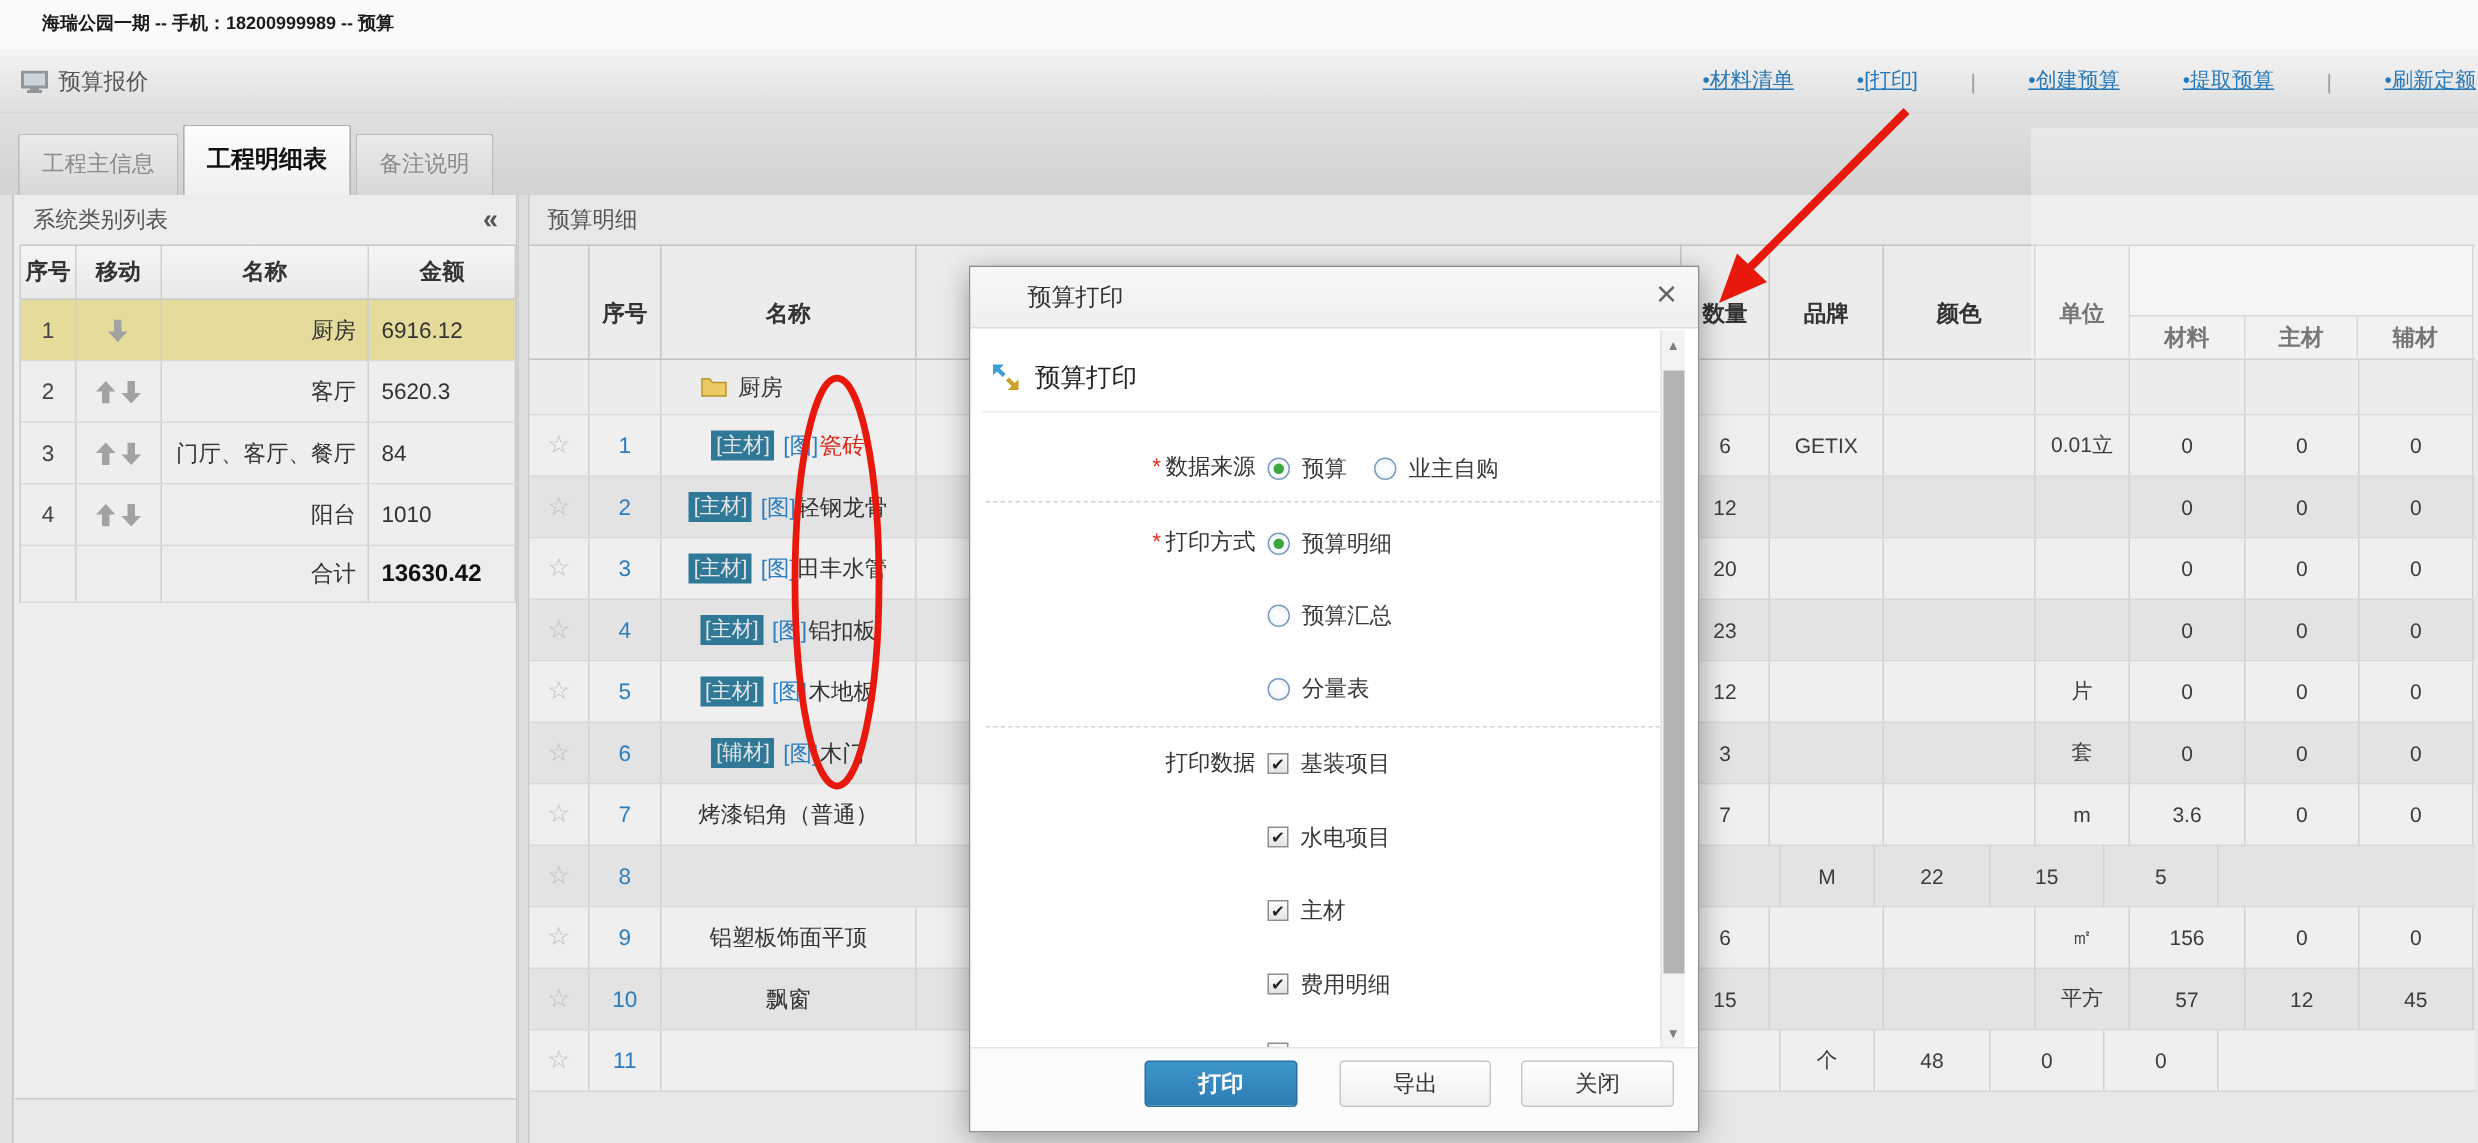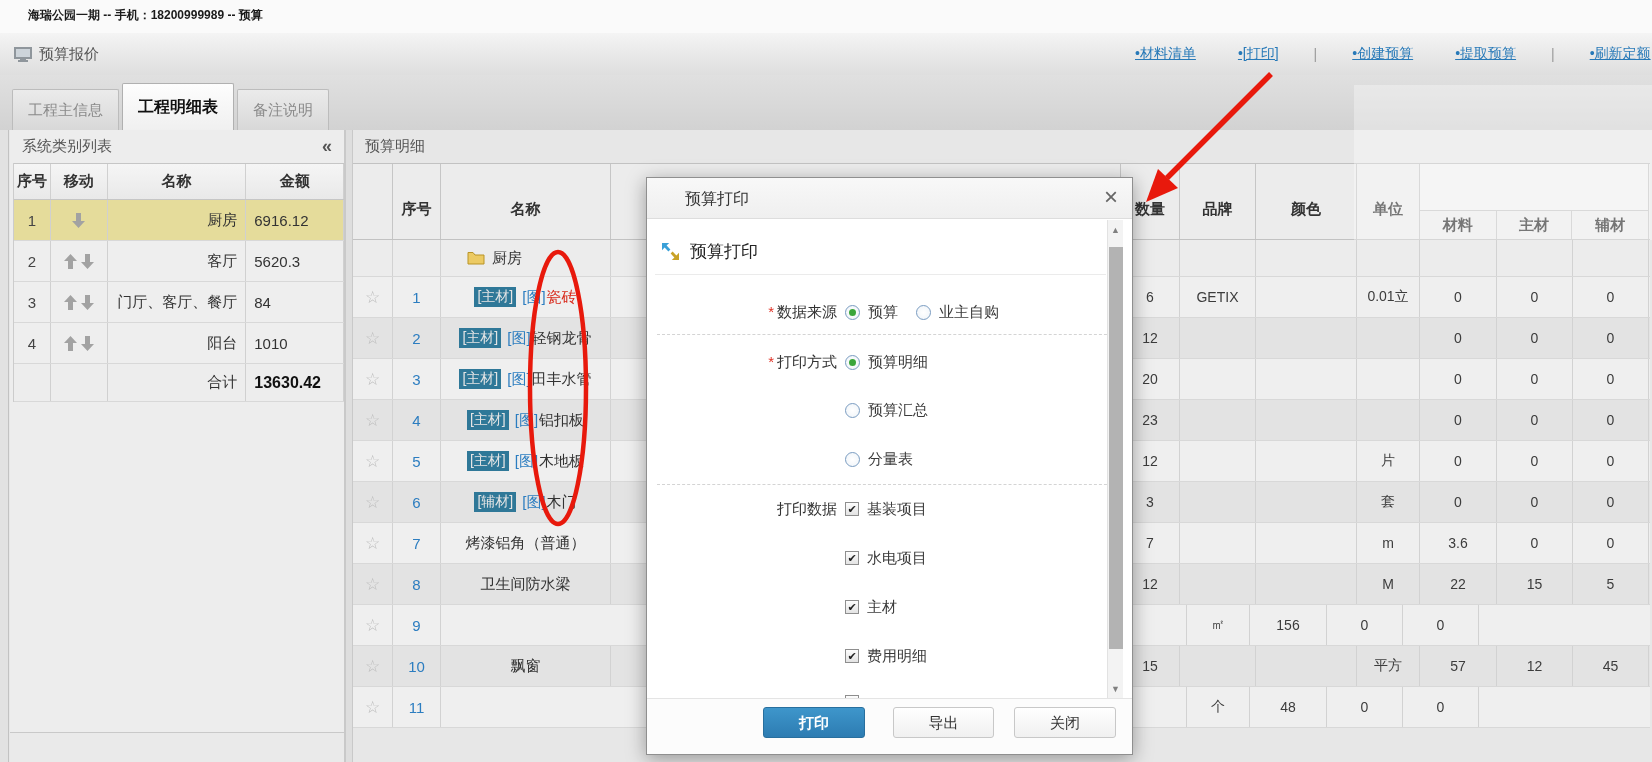--- a/index.html
+++ b/index.html
@@ -392,37 +392,37 @@
             <div class="mc mwunit val">m</div>
             <div class="mc mw1 val">3.6</div>
             <div class="mc mw2 val">0</div>
             <div class="mc mw3 val">0</div>
           </div>
           <div class="mrow even">
             <div class="mc mwstar">
               <span class="star">☆</span>
             </div>
             <div class="mc mwno rno">8</div>
-            <div class="mc mwname mcname">
-              <span class="iname">卫生间防水梁</span>
-            </div>
             <div class="mc mwhid"></div>
             <div class="mc mwqty val">12</div>
             <div class="mc mwbrand val"></div>
             <div class="mc mwcolor val"></div>
             <div class="mc mwunit val">M</div>
             <div class="mc mw1 val">22</div>
             <div class="mc mw2 val">15</div>
             <div class="mc mw3 val">5</div>
           </div>
           <div class="mrow odd">
             <div class="mc mwstar">
               <span class="star">☆</span>
             </div>
             <div class="mc mwno rno">9</div>
+            <div class="mc mwname mcname">
+              <span class="iname">铝塑板饰面平顶</span>
+            </div>
             <div class="mc mwhid"></div>
             <div class="mc mwqty val">6</div>
             <div class="mc mwbrand val"></div>
             <div class="mc mwcolor val"></div>
             <div class="mc mwunit val">㎡</div>
             <div class="mc mw1 val">156</div>
             <div class="mc mw2 val">0</div>
             <div class="mc mw3 val">0</div>
           </div>
           <div class="mrow even">

